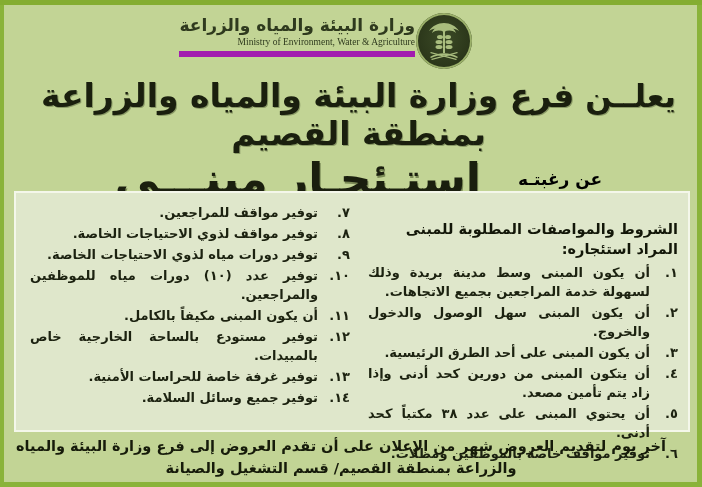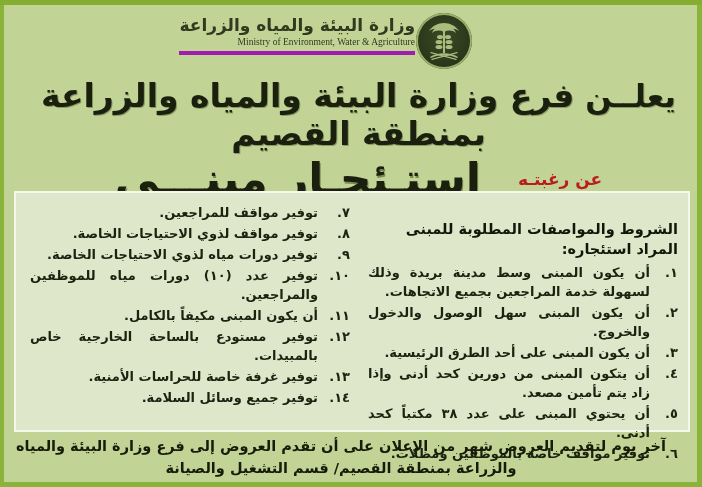--- a/index.html
+++ b/index.html
@@ -3,27 +3,27 @@
 <meta charset="utf-8">
 <style>
   html, body { margin:0; padding:0; }
   body { width:702px; height:487px; overflow:hidden; background:#8ab33a; font-family:"DejaVu Sans", sans-serif; }
   .ad { position:absolute; left:4px; top:5px; width:693px; height:477px; background:#c2d495; box-sizing:border-box; }
   .frame-top { position:absolute; left:0; top:0; width:702px; height:5px; background:#84ad31; }
   .header { position:absolute; left:0; top:0; width:693px; height:70px;padding-left:8px; }
   .logo-wrap { position:absolute; left:412px; top:8px; width:56px; height:56px; border-radius:50%; background:radial-gradient(circle at 50% 45%, #3b4a26 0%, #2a3519 70%, #1e2612 100%); box-shadow:0 0 0 2px #9bb06a inset; display:flex; align-items:center; justify-content:center; }
   .ministry { position:absolute; right:290px; top:10px; text-align:right; direction:rtl; }
   .ministry .ar { font-size:17px; color:#2f3a1e; font-weight:bold; line-height:20px; }
-  .ministry .en { direction:ltr; font-size:9.5px; color:#2f3a1e; line-height:14px; font-family:"Liberation Serif", serif; border-bottom:4px solid #a21caf; padding-bottom:2px; }
+  .ministry .en { direction:ltr; font-size:9.5px; color:#2f3a1e; line-height:14px; font-family:"Liberation Serif", serif; border-bottom:6px solid #a21caf; padding-bottom:2px; }
   .ministry .country { font-size:8px; color:#4a5530; line-height:14px; }
   .announce { position:absolute; left:0; top:72px; width:693px; text-align:center; direction:rtl;padding-left:8px; }
   .announce .l1 { font-size:31px; font-weight:bold; color:#1a1f0e; letter-spacing:-0.5px; line-height:38px; text-shadow:1px 1px 0 #8a9a66; }
   .announce .l1 .big { font-size:33px; }
   .announce .l2 { margin-top:2px; line-height:46px; white-space:nowrap; }
-  .announce .l2 .small { font-size:17px; color:#b91c1c; font-weight:bold; vertical-align:middle;margin-left:32px; }
+  .announce .l2 .small { font-size:17px; color:#000000; font-weight:bold; vertical-align:middle;margin-left:32px; }
   .announce .l2 .huge { font-size:44px; font-weight:bold; color:#1a1f0e; letter-spacing:6px; vertical-align:middle; text-shadow:1px 2px 0 #7a8a56; }
   .box { position:absolute; left:10px; top:186px; width:676px; height:241px; background:#dfe7cb; border:2px solid #f4f7ea; box-sizing:border-box; direction:rtl; }
   .col-right { position:absolute; right:10px; top:26px; width:310px;margin-left:19px; }
   .col-left { position:absolute; left:14px; top:10px; width:320px; }
   .box h3 { margin:0 0 4px 0; font-size:14.5px; color:#121608; font-weight:bold; line-height:20px; }
   .item { display:flex; font-size:13px; font-weight:bold; color:#1c2210; line-height:19px; margin-bottom:2px; }
   .item .num { flex:0 0 28px; }
   .item .txt { flex:1; text-align:justify; }
   .col-left .item .num { flex:0 0 32px; }
   .footer { position:absolute; left:0; top:430px; width:674px; text-align:center; direction:rtl; font-size:14.5px; font-weight:bold; color:#161b0a; line-height:22px; }

